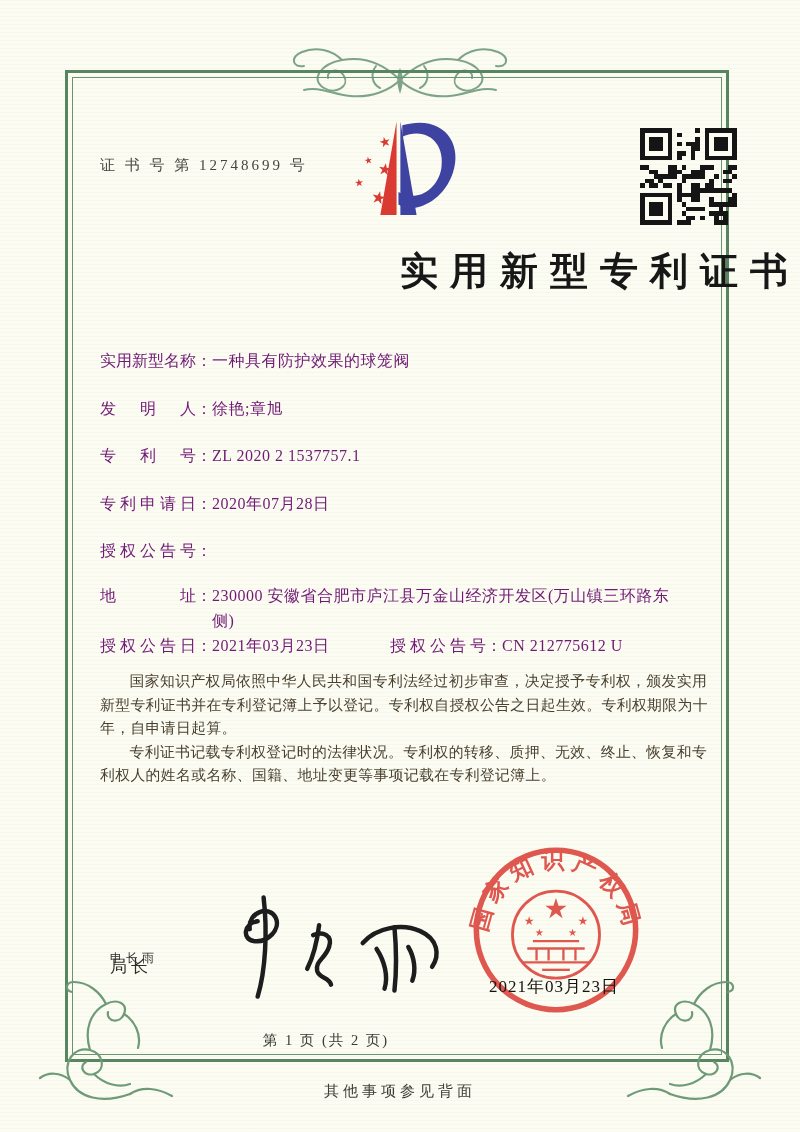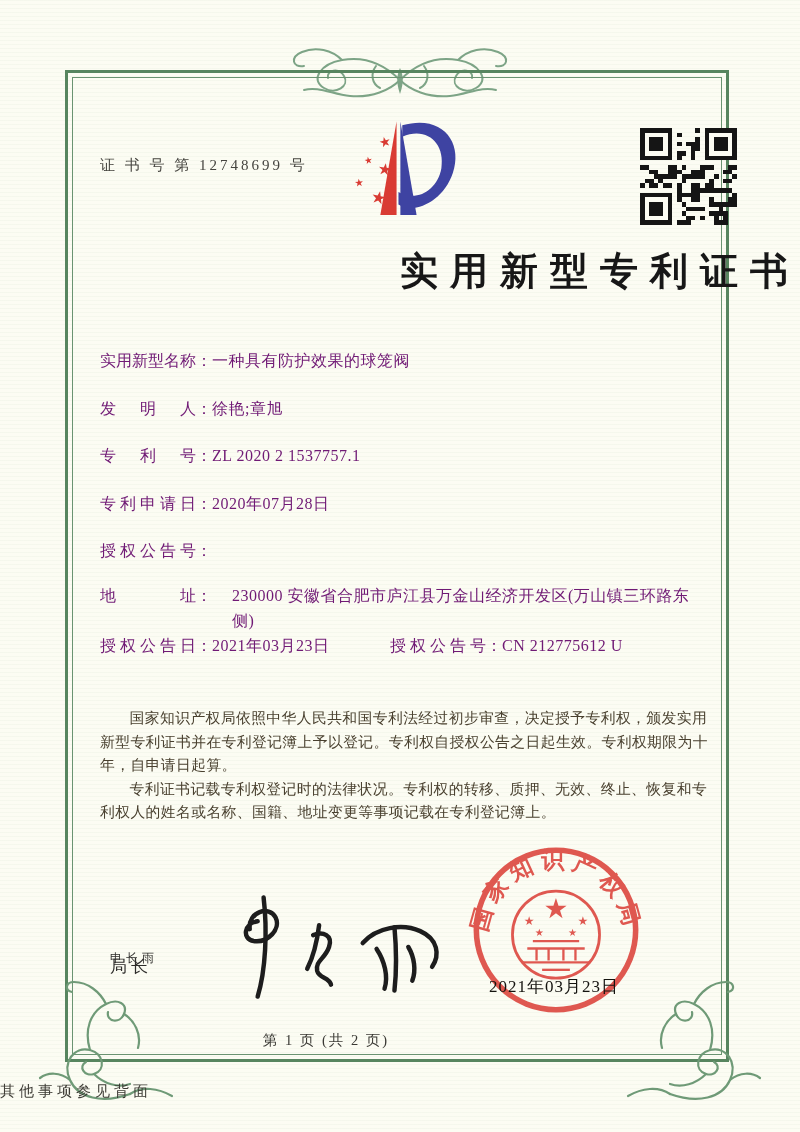--- a/index.html
+++ b/index.html
@@ -22,35 +22,35 @@
   .qr{position:absolute;left:640px;top:128px;width:97px;height:97px;}
   .title{
     position:absolute;left:0;top:246px;width:800px;text-align:right;
     font-size:38px;font-weight:600;letter-spacing:12px;color:#171717;text-indent:12px;
   }
   
   .frow{position:absolute;left:100px;width:618px;font-size:16px;color:#701a75;display:flex;align-items:flex-start;line-height:25px;}
   .flabel{display:inline-block;width:96px;text-align:justify;text-align-last:justify;flex:0 0 96px;}
   .colon{flex:0 0 16px;}
   .fvalue{letter-spacing:0.5px;}
-  .fvalue.addr{width:460px;margin-left:20px;}
+  .fvalue.addr{width:460px;}
   .fvalue.g1{width:178px;flex:0 0 178px;}
   
-  .paras{position:absolute;left:100px;top:670px;width:616px;font-size:14.8px;line-height:23.6px;color:#49402f;margin-top:37px;}
+  .paras{position:absolute;left:100px;top:670px;width:616px;font-size:14.8px;line-height:23.6px;color:#49402f;}
   .paras p{margin:0;text-indent:2em;letter-spacing:0.4px;}
   
   .signer-title{position:absolute;left:110px;top:955px;font-size:17px;letter-spacing:4px;color:#2e2d2b;}
   .signer-name{position:absolute;left:110px;top:950px;font-size:12px;letter-spacing:4px;color:#2e2d2b;}
   .signature{position:absolute;left:218px;top:890px;width:228px;height:112px;}
   
   .seal{position:absolute;left:468px;top:842px;width:176px;height:176px;opacity:0.92;}
   .seal-date{position:absolute;left:489px;top:975px;font-size:17px;letter-spacing:1px;color:#14130f;z-index:5;}
   
   .page-info{position:absolute;left:0;top:1031px;width:652px;text-align:center;font-size:14.5px;letter-spacing:2px;color:#3a3934;}
-  .back-note{position:absolute;left:0;top:1082px;width:800px;font-size:15px;letter-spacing:4px;color:#3d3b35;}
+  .back-note{position:absolute;left:0;top:1082px;width:800px;text-align:center;font-size:15px;letter-spacing:4px;color:#3d3b35;}
   
   .orn-top{position:absolute;left:280px;top:36px;width:240px;height:72px;}
   .orn-bl{position:absolute;left:30px;top:972px;width:150px;height:150px;}
   .orn-br{position:absolute;left:620px;top:972px;width:150px;height:150px;transform:scaleX(-1);}
   svg{display:block;}
 </style>
 </head>
 <body>
 
 <div class="page">

